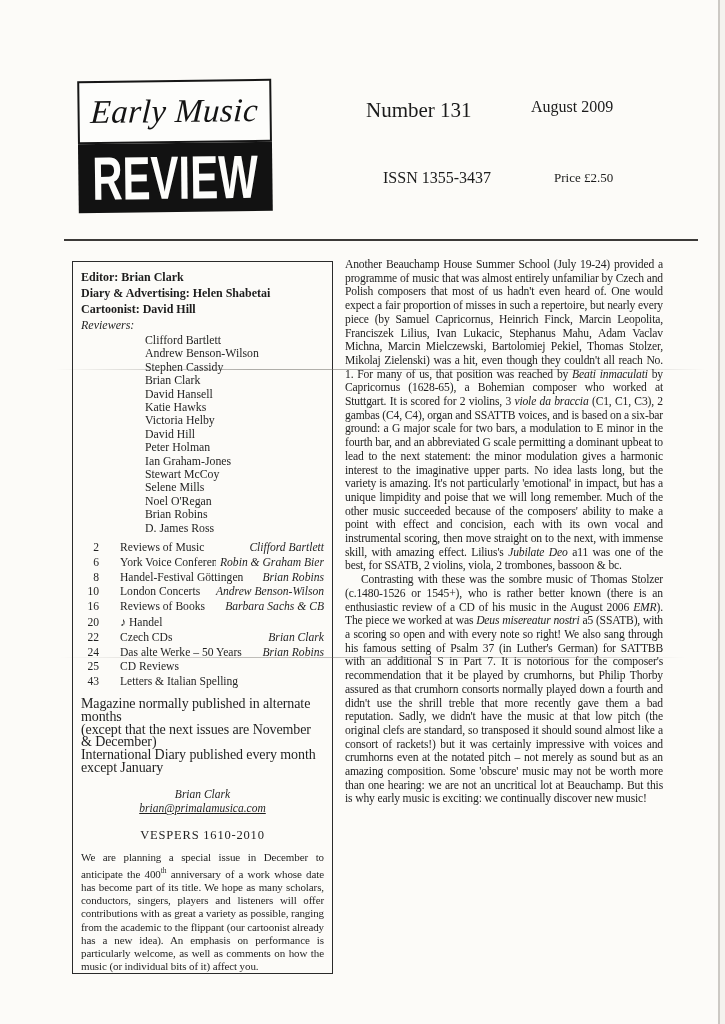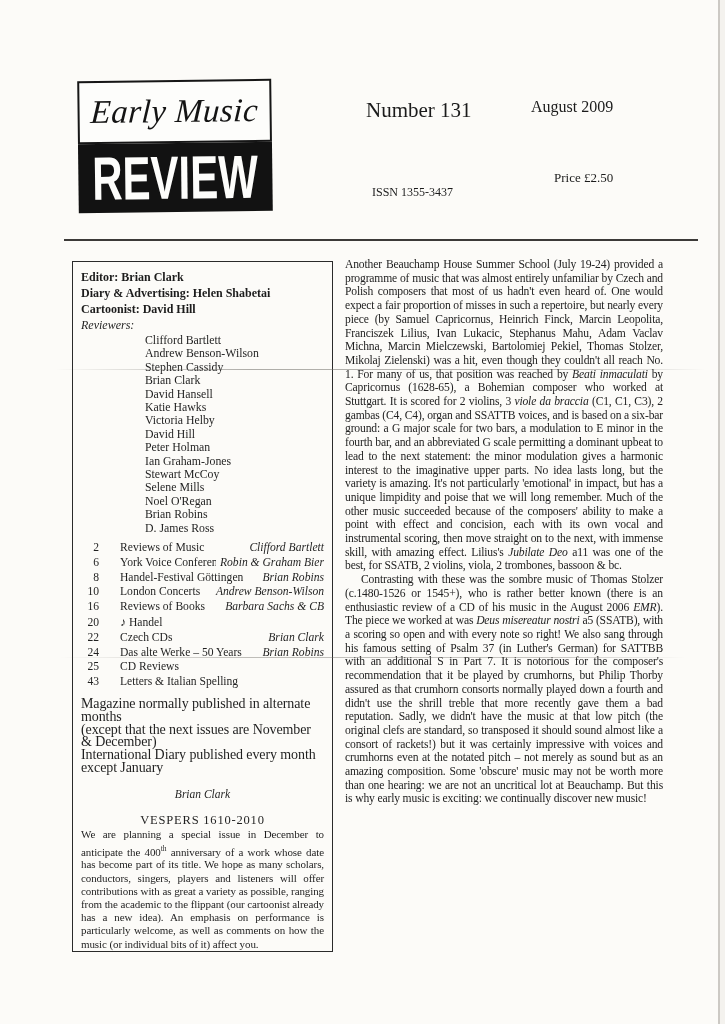--- a/index.html
+++ b/index.html
@@ -33,21 +33,21 @@
     background:#121212;height:69px;margin-top:0px;
     display:flex;align-items:center;justify-content:center;overflow:hidden;
   }
   .logo-bottom span{
     font-family:"Liberation Sans", sans-serif;font-weight:bold;font-size:50px;
     color:#fdfdfb;line-height:1;transform:scale(.84,1.22);letter-spacing:0px;white-space:nowrap;
   }
   .issue-meta{position:absolute;color:#1b1b1b;white-space:nowrap;}
   .issue-number{left:366px;top:98px;font-size:21px;}
   .issue-date{left:531px;top:98px;font-size:16px;}
-  .issue-issn{left:372px;top:169px;font-size:12px;margin-top:16px;}
+  .issue-issn{left:383px;top:169px;font-size:16px;}
   .issue-price{left:554px;top:170px;font-size:13px;}
   .header-rule{position:absolute;left:64px;top:239px;width:634px;height:2px;background:#3c3a38;}
 
   
   .staff-box{
     position:absolute;left:72px;top:261px;width:261px;min-height:688px;
     border:1.5px solid #2a2a2a;background:transparent;
     padding:7px 8px 0 8px;box-sizing:border-box;
   }
   .staff-line{font-weight:bold;font-size:12px;line-height:16px;color:#1c1c1c;}
@@ -58,21 +58,21 @@
   .toc{margin:6px 0 8px 0;}
   .toc-row{display:flex;align-items:baseline;font-size:11.6px;line-height:14.8px;}
   .toc-num{width:18px;text-align:right;flex:0 0 18px;}
   .toc-title{margin-left:21px;flex:1 1 auto;white-space:nowrap;overflow:hidden;}
   .toc-author{font-style:italic;text-align:right;white-space:nowrap;margin-left:4px;}
   .note-glyph{font-size:12px;}
 
   .pub-note{text-align:left;font-size:14px;line-height:12.8px;letter-spacing:-0.1px;margin-top:4px;}
   .contact{ text-align:center;margin-top:12px;font-style:italic;font-size:11.5px;line-height:14.5px;}
   .contact-email{text-decoration:underline;}
-  .vespers-heading{text-align:center;font-size:12.5px;letter-spacing:.8px;margin:12px 0 0 0;font-weight:normal;}
+  .vespers-heading{text-align:center;font-size:12.5px;letter-spacing:.8px;margin:12px 0 8px 0;font-weight:normal;}
   .vespers-body{font-size:11px;line-height:13.2px;text-align:justify;letter-spacing:-0.1px;}
   .vespers-body sup{font-size:7.5px;}
 
   
   .article{
     position:absolute;left:345px;top:258px;width:318px;
     font-size:11.6px;line-height:13.7px;text-align:justify;
     letter-spacing:-0.15px;color:#222;
   }
   .article p{margin:0;font-family:Liberation Serif, serif;}
@@ -178,20 +178,21 @@
 
     <div class="pub-note">
       <div>Magazine normally published in alternate months</div>
       <div>(except that the next issues are November &amp; December)</div>
       <div>International Diary published every month</div>
       <div>except January</div>
     </div>
 
     <div class="contact">
       <div>Brian Clark</div>
+      <div class="contact-email">brian@primalamusica.com</div>
     </div>
 
     <div class="vespers-heading">VESPERS 1610-2010</div>
     <div class="vespers-body"><span>We are planning a special issue in December to anticipate the 400</span><sup>th</sup><span> anniversary of a work whose date has become part of its title. We hope as many scholars, conductors, singers, players and listeners will offer contributions with as great a variety as possible, ranging from the academic to the flippant (our cartoonist already has a new idea). An emphasis on performance is particularly welcome, as well as comments on how the music (or individual bits of it) affect you.</span></div>
   </aside>
 
   <main class="article">
     <p><span>Another Beauchamp House Summer School (July 19-24) provided a programme of music that was almost entirely unfamiliar by Czech and Polish composers that most of us hadn't even heard of. One would expect a fair proportion of misses in such a repertoire, but nearly every piece (by Samuel Capricornus, Heinrich Finck, Marcin Leopolita, Franciszek Lilius, Ivan Lukacic, Stephanus Mahu, Adam Vaclav Michna, Marcin Mielczewski, Bartolomiej Pekiel, Thomas Stolzer, Mikolaj Zielenski) was a hit, even though they couldn't all reach No. 1. For many of us, that position was reached by </span><span style="font-style: italic;">Beati inmaculati</span><span> by Capricornus (1628-65), a Bohemian composer who worked at Stuttgart. It is scored for 2 violins, 3 </span><span style="font-style: italic;">viole da braccia</span><span> (C1, C1, C3), 2 gambas (C4, C4), organ and SSATTB voices, and is based on a six-bar ground: a G major scale for two bars, a modulation to E minor in the fourth bar, and an abbreviated G scale permitting a dominant upbeat to lead to the next statement: the minor modulation gives a harmonic interest to the imaginative upper parts. No idea lasts long, but the variety is amazing. It's not particularly 'emotional' in impact, but has a unique limpidity and poise that we will long remember. Much of the other music succeeded because of the composers' ability to make a point with effect and concision, each with its own vocal and instrumental scoring, then move straight on to the next, with immense skill, with amazing effect. Lilius's </span><span style="font-style: italic;">Jubilate Deo</span><span> a11 was one of the best, for SSATB, 2 violins, viola, 2 trombones, bassoon &amp; bc.</span></p>
     <p class="indent"><span>Contrasting with these was the sombre music of Thomas Stolzer (c.1480-1526 or 1545+), who is rather better known (there is an enthusiastic review of a CD of his music in the August 2006 </span><span style="font-style: italic;">EMR</span><span>). The piece we worked at was </span><span style="font-style: italic;">Deus misereatur nostri</span><span> a5 (SSATB), with a scoring so open and with every note so right! We also sang through his famous setting of Psalm 37 (in Luther's German) for SATTBB with an additional S in Part 7. It is notorious for the composer's recommendation that it be played by crumhorns, but Philip Thorby assured as that crumhorn consorts normally played down a fourth and didn't use the shrill treble that more recently gave them a bad reputation. Sadly, we didn't have the music at that low pitch (the original clefs are standard, so transposed it should sound almost like a consort of rackets!) but it was certainly impressive with voices and crumhorns even at the notated pitch – not merely as sound but as an amazing composition. Some 'obscure' music may not be worth more than one hearing: we are not an uncritical lot at Beauchamp. But this is why early music is exciting: we continually discover new music!</span></p>
   </main>

